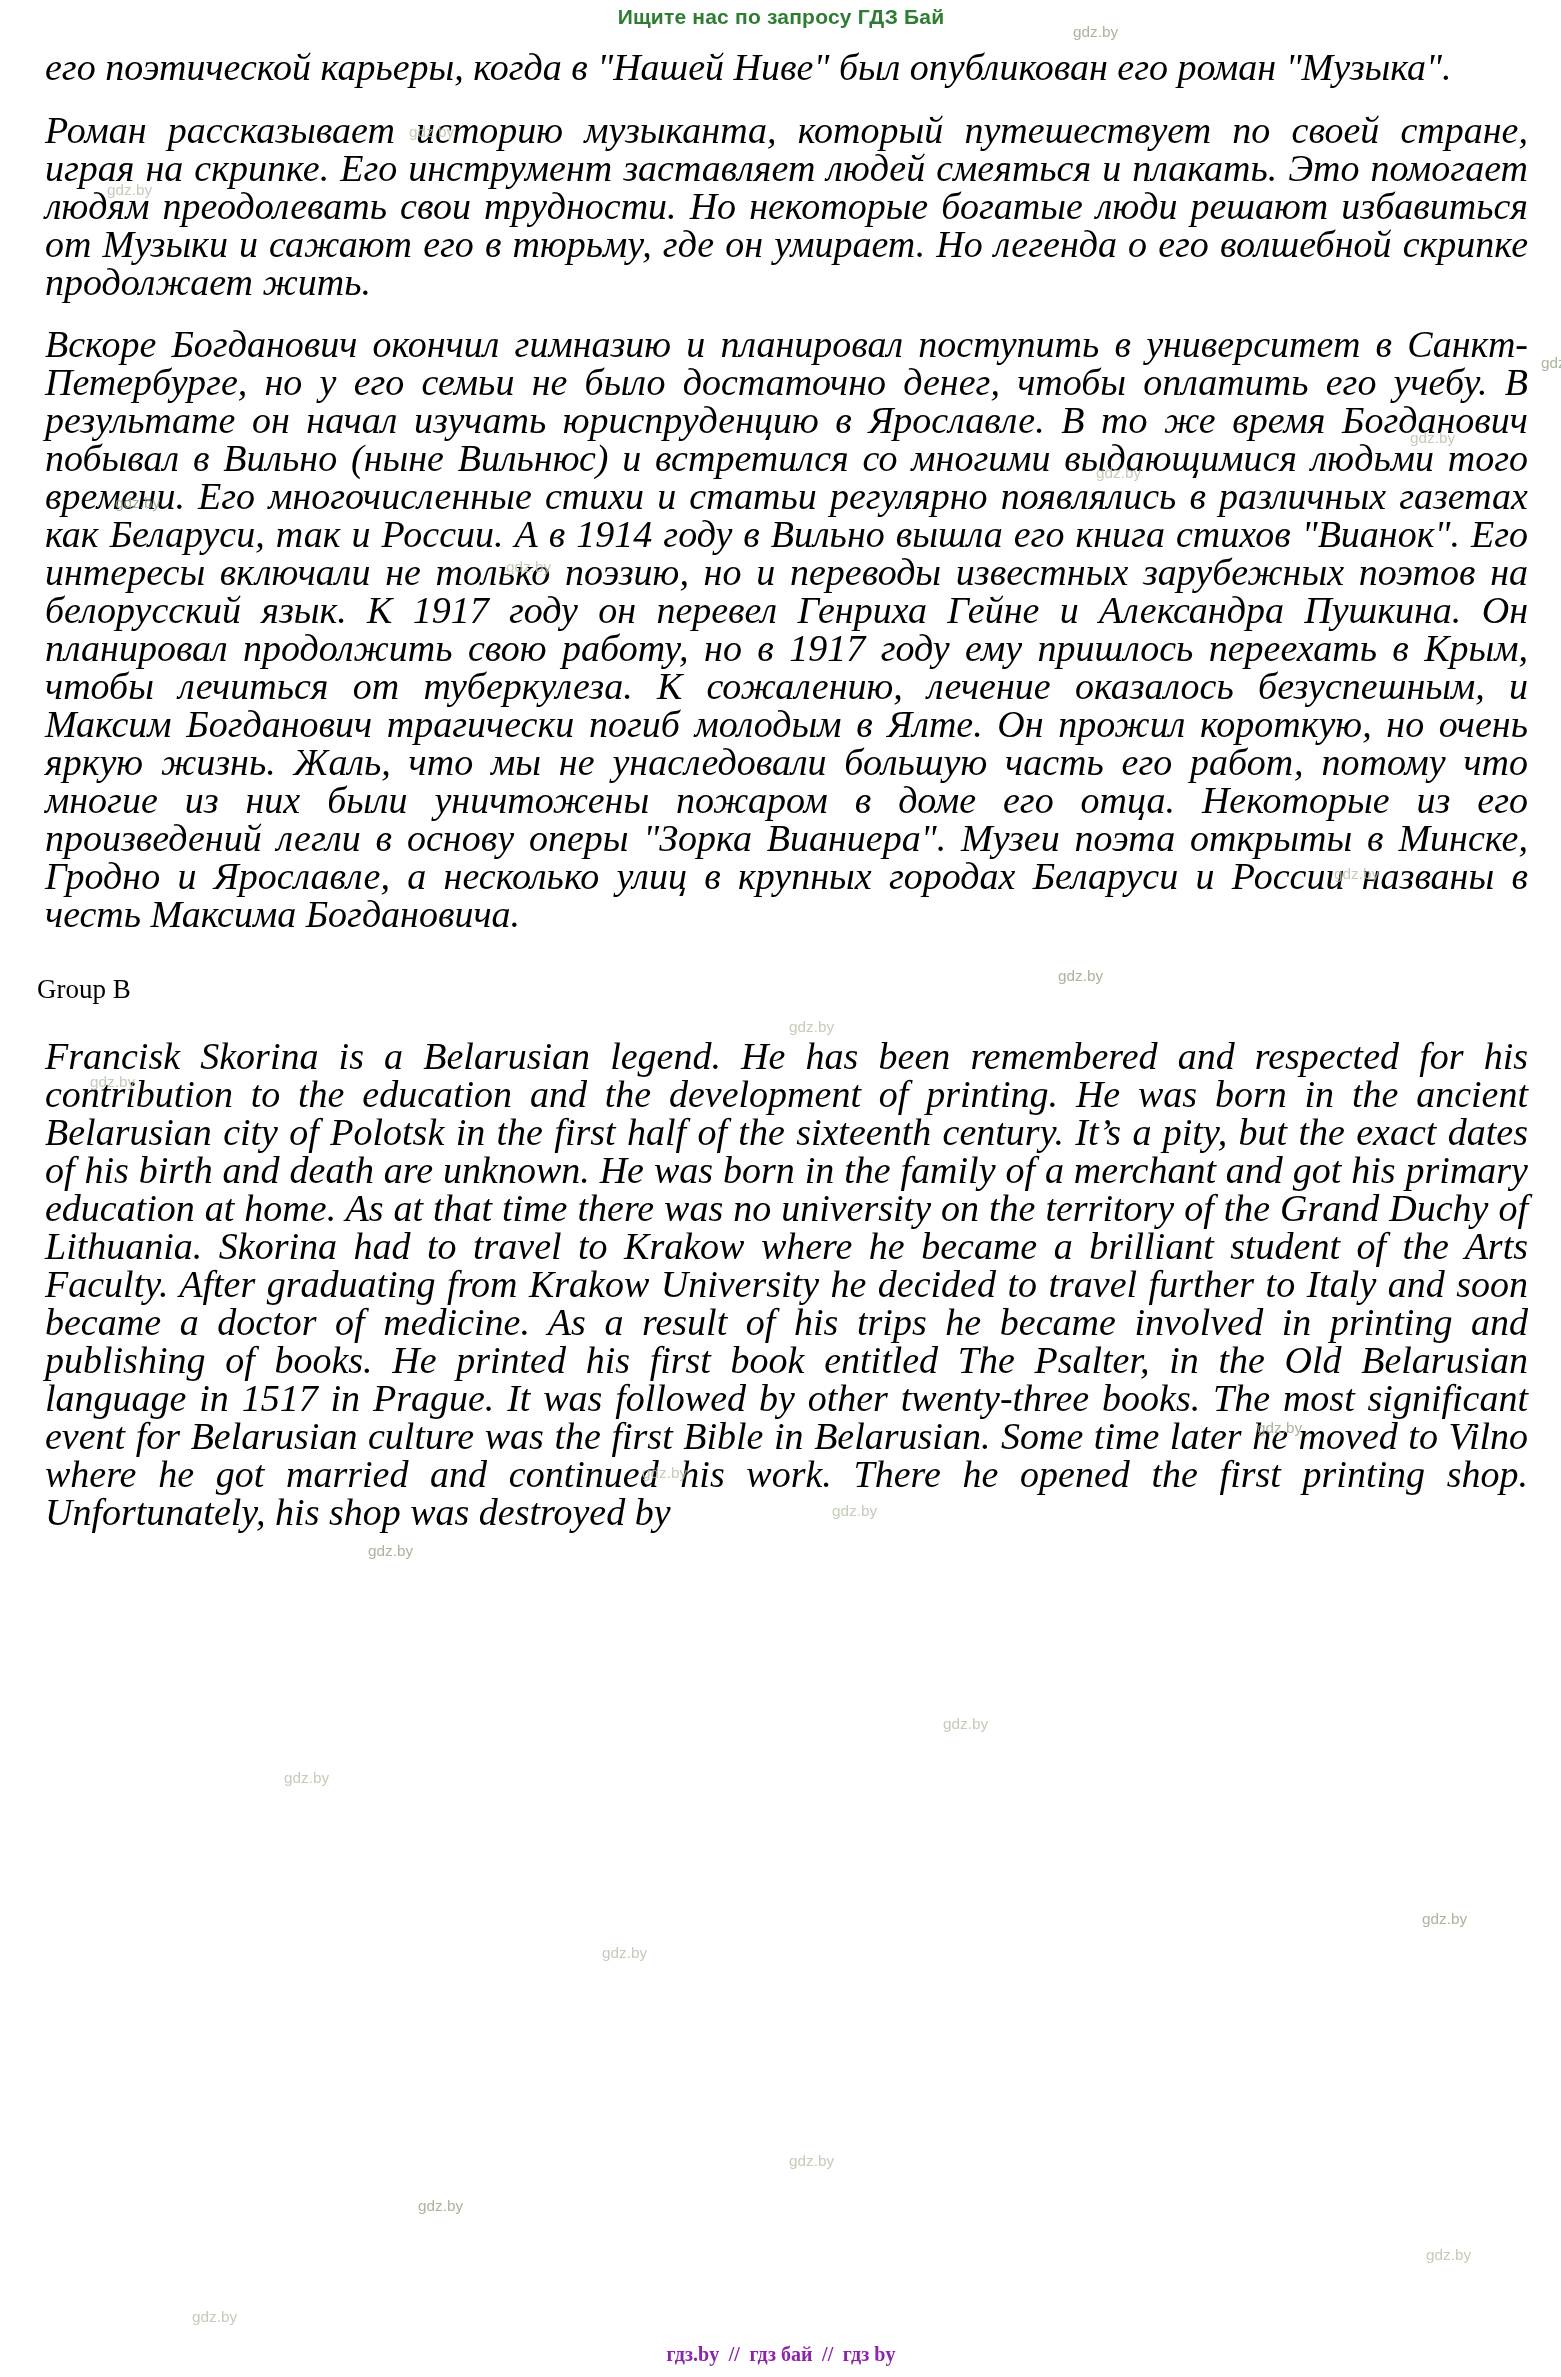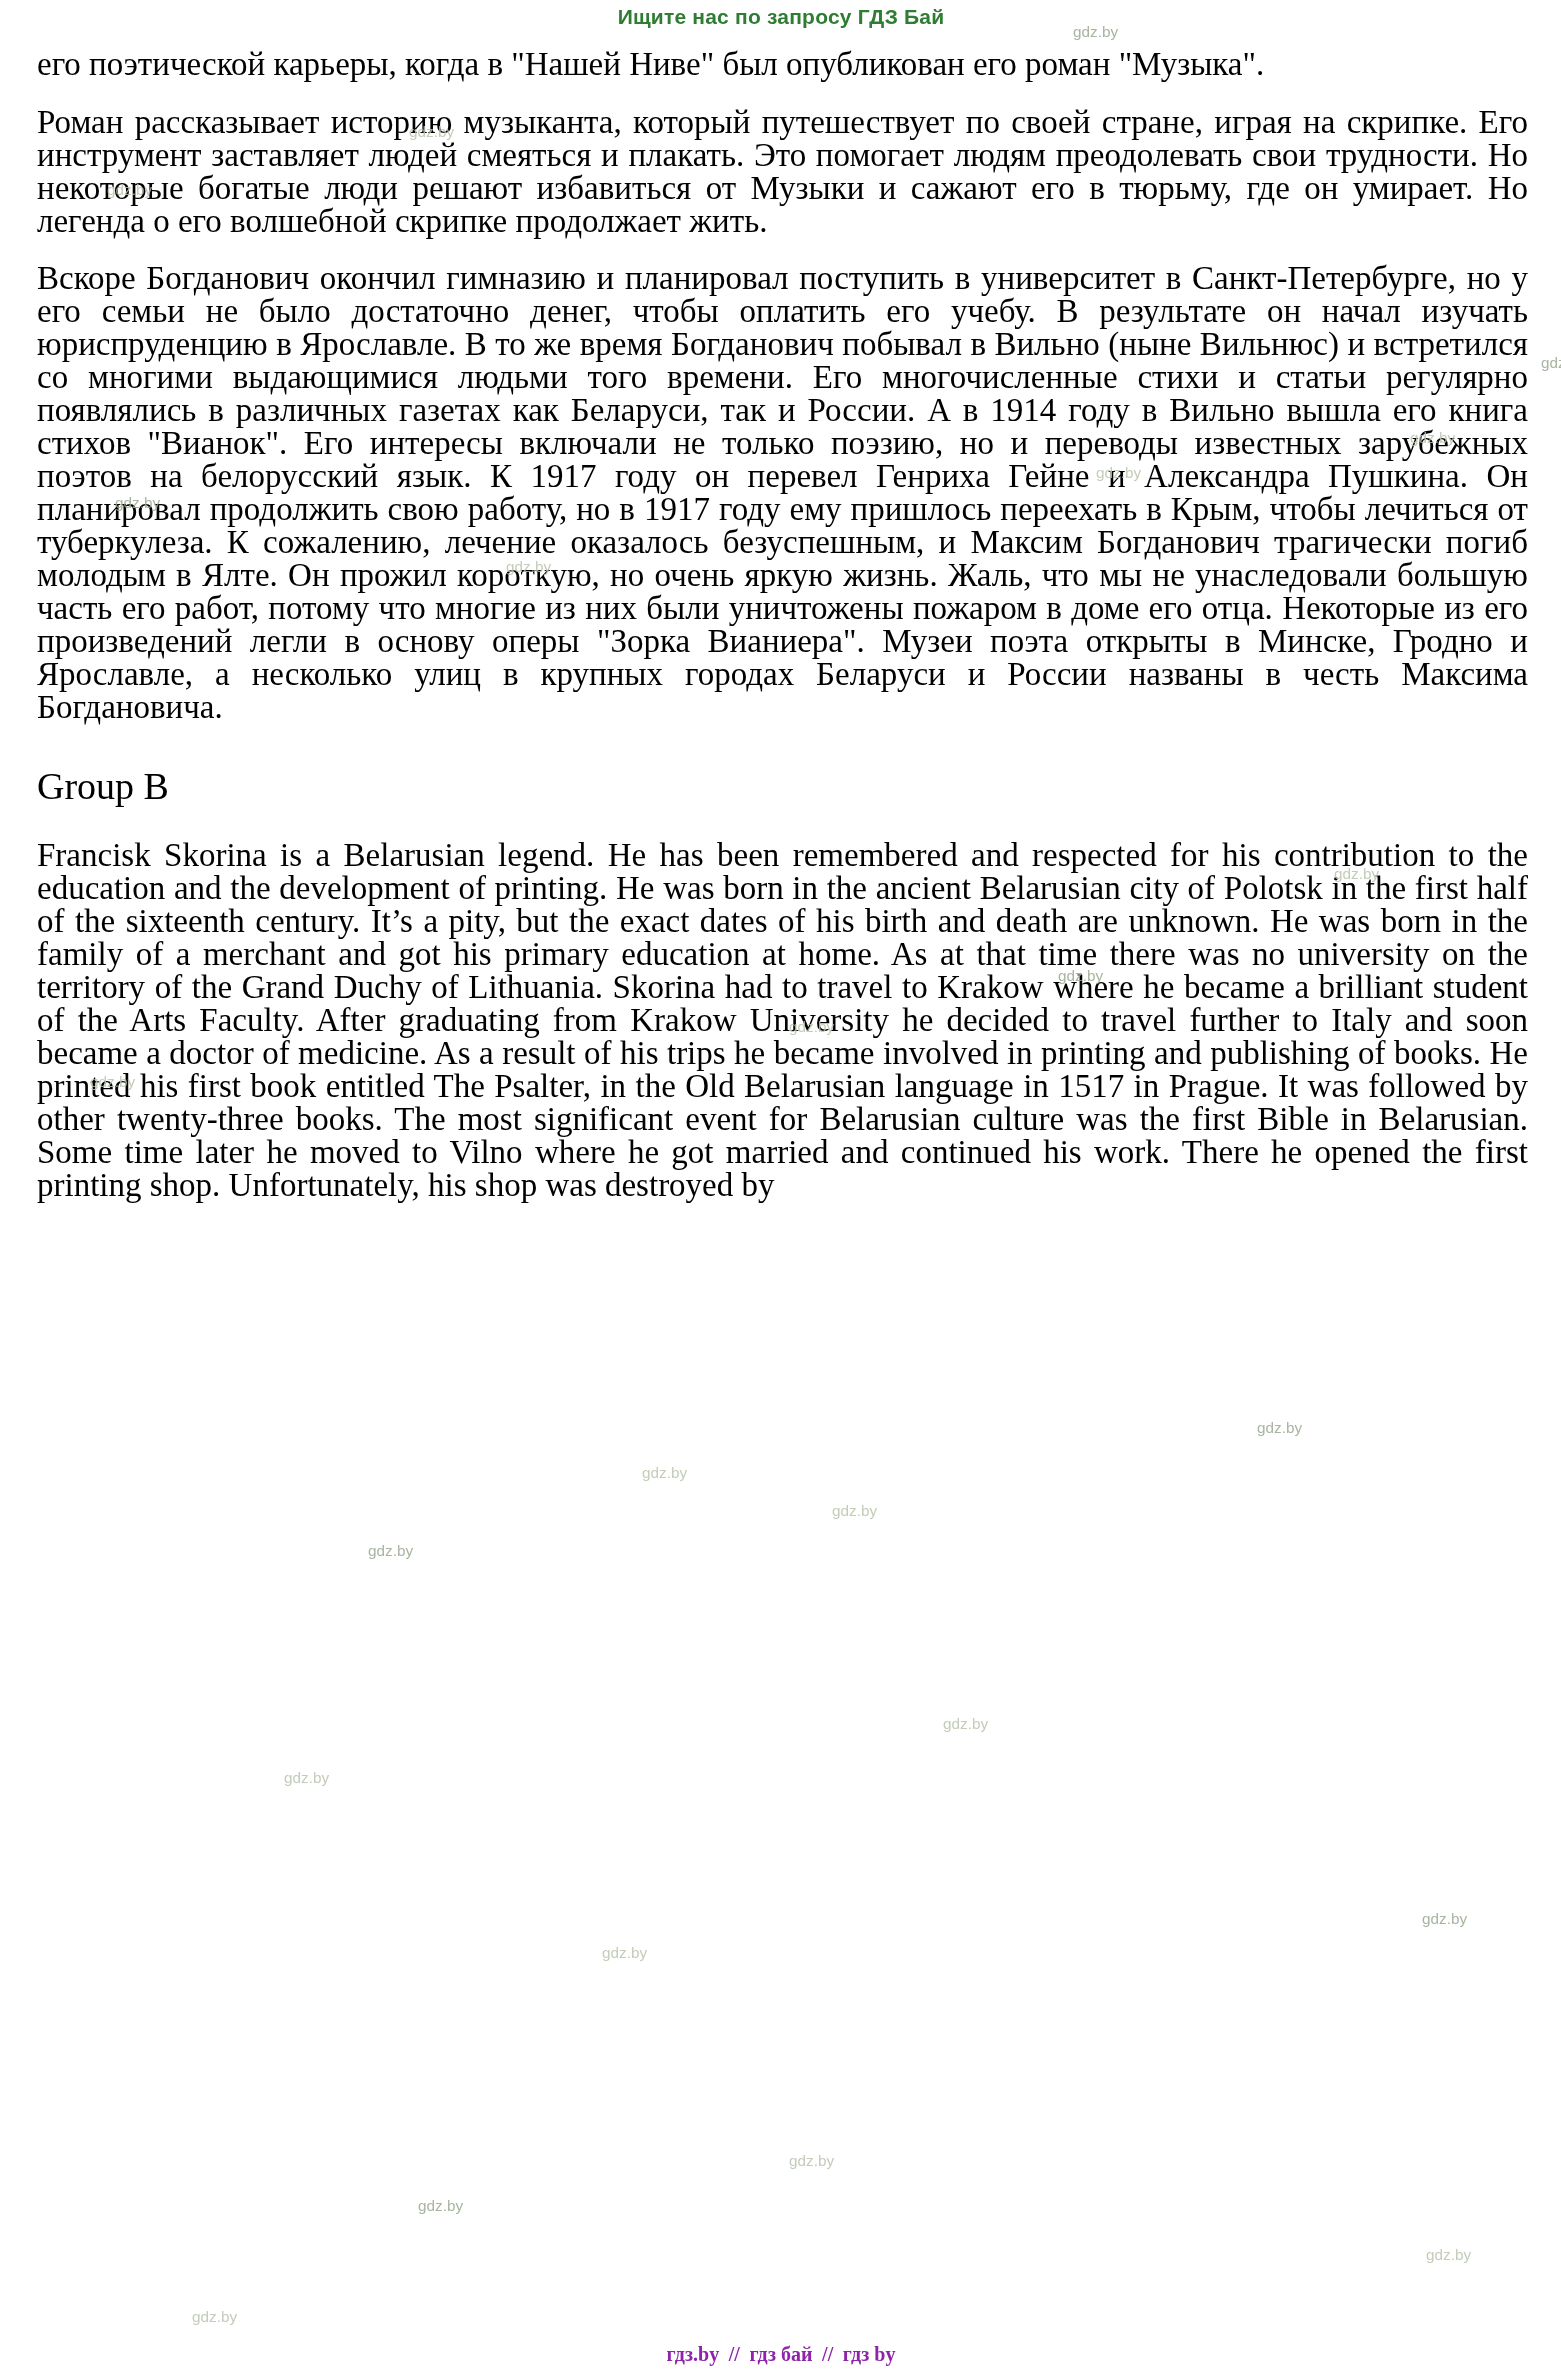--- a/index.html
+++ b/index.html
@@ -36,34 +36,35 @@
   }
 
   .content {
     position: absolute;
     top: 48px;
     left: 37px;
     width: 1491px;
   }
 
   p.para {
-    margin: 0 0 0 0;
-    font-size: 33px;
+    margin: 0 0 0 8px;
+    font-size: 38px;
     line-height: 1.0;
     text-align: justify;
     text-justify: inter-word;
     hyphens: none;
+    font-style: italic;
   }
 
   p.para + p.para {
     margin-top: 24.5px;
   }
 
   .group-heading {
-    font-size: 38px;
+    font-size: 27px;
     line-height: 1.0;
     margin: 43px 0 34px 0;
     text-align: left;
   }
 
   .watermark {
     position: absolute;
     font-family: "Liberation Sans", sans-serif;
     font-size: 15.3px;
     color: #b9c4ad;

